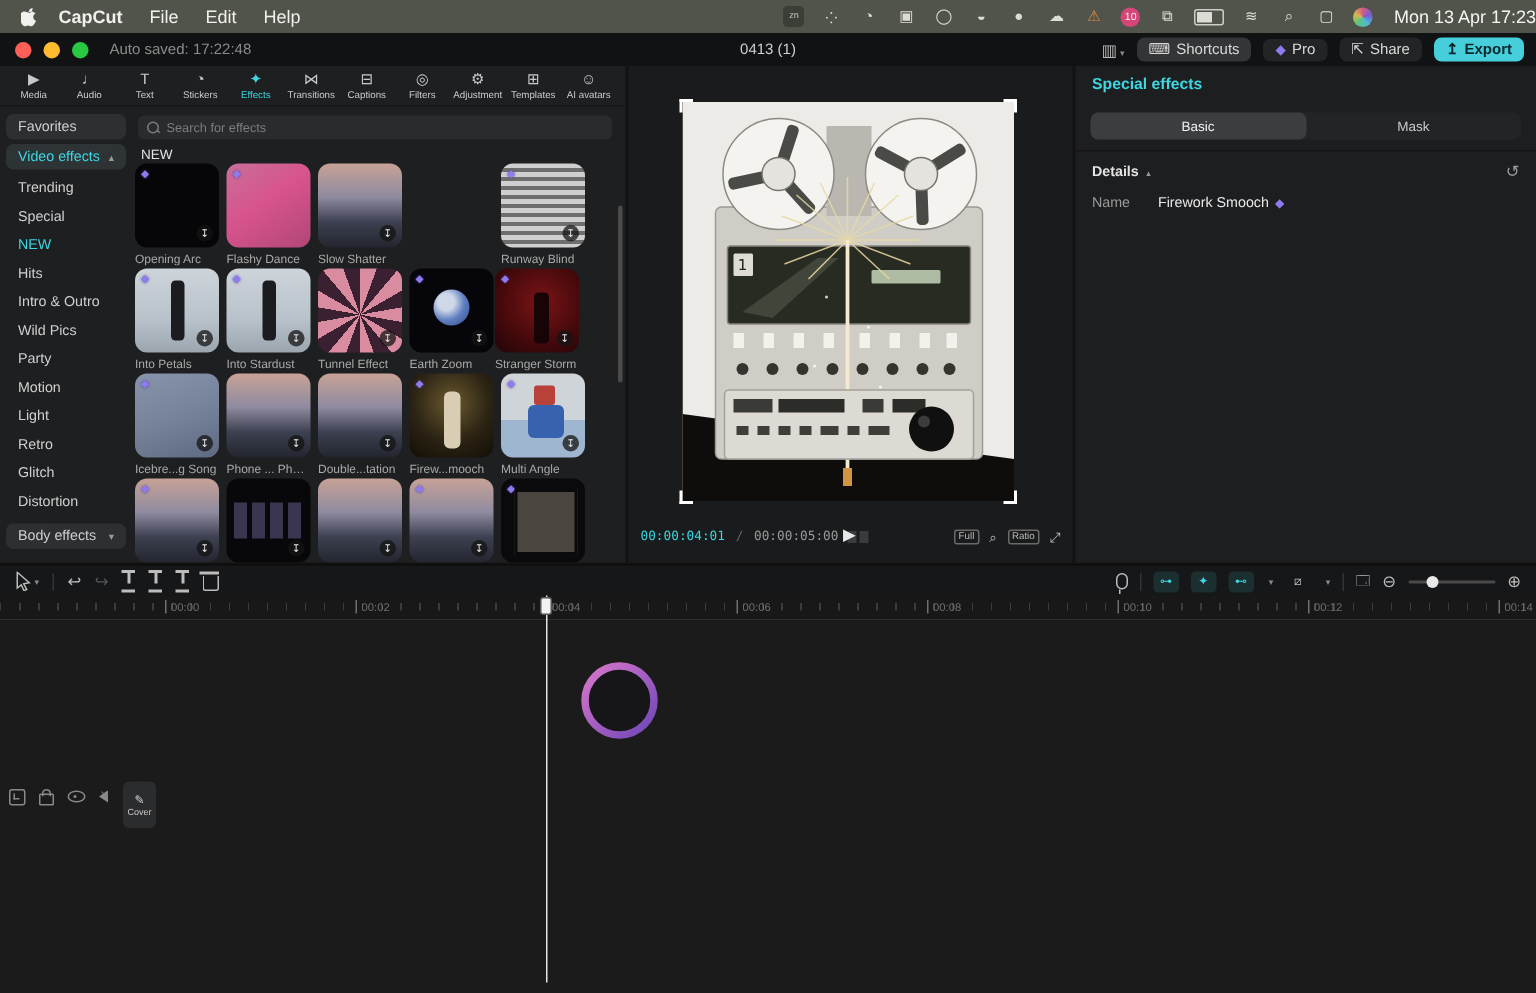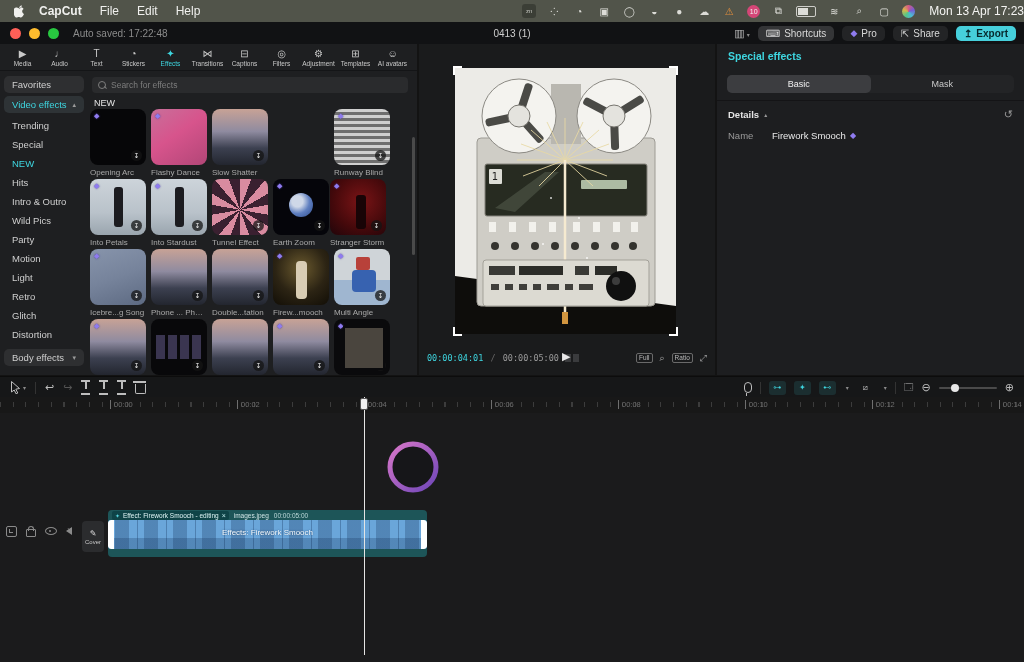--- a/index.html
+++ b/index.html
@@ -705,32 +705,18 @@
       <span class="ico-eye"></span>
       <span class="ico-mute"></span>
       <span class="ico-more">⋯</span>
     </span>
 
     <span class="cover-btn">
       <span class="pen">✎</span>
       <span class="cl">Cover</span>
     </span>
 
-    <div class="clip">
-      <div class="clip-meta">
-        <span class="fx-badge">
-          <span class="bg-ico">✦</span>
-          <span>Effect: Firework Smooch - editing</span>
-          <span class="bx">×</span>
-        </span>
-        <span class="clip-file">images.jpeg</span>
-        <span class="clip-dur">00:00:05:00</span>
-      </div>
-      <div class="blueclip">
-        <span class="bc-label">Effects:  Firework Smooch</span>
-      </div>
-    </div>
   </div>
 
   <div class="playhead-line"></div>
   <div class="playhead-head"></div>
 
 </div>
 
 </body></html>

